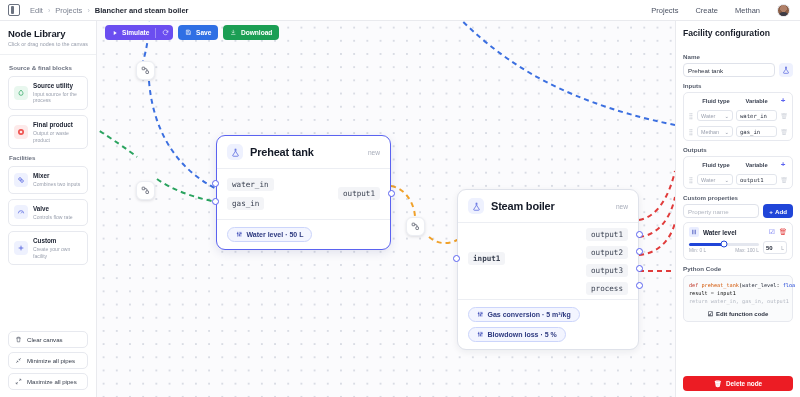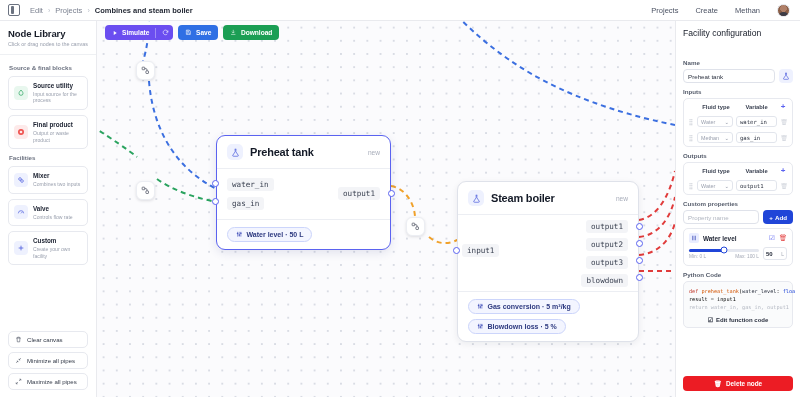--- a/index.html
+++ b/index.html
@@ -107,21 +107,21 @@
     background: #fff; border: 1px solid #eceef3;
     box-shadow: 0 1px 3px rgba(20,25,40,.13);
     display: flex; align-items: center; justify-content: center; z-index: 8;
   }
 
   
   .node {
     position: absolute; background: #fff; border-radius: 9px; z-index: 10;
   }
   .node-sel { border: 1.6px solid #5b63f0; box-shadow: 0 3px 10px rgba(40,50,120,.12); }
-  .node-plain { border: 1px solid #dfe2ea; box-shadow: 0 2px 7px rgba(20,25,45,.07); }
+  .node-plain { border: 1px solid #dfe2ea; box-shadow: 0 2px 7px rgba(20,25,45,.07); margin-top: 8px; }
   .node-hd {
     display: flex; align-items: center; gap: 7px;
     padding: 8px 10px; border-bottom: 1px solid #eceef3;
   }
   .flask {
     width: 16px; height: 16px; border-radius: 5px; background: #eef1fe;
     display: flex; align-items: center; justify-content: center; flex: none;
   }
   .node-title { font-size: 11px; font-weight: bold; color: #141a27; letter-spacing: -.2px; }
   .node-new { margin-left: auto; font-size: 6.6px; color: #a8adba; }
@@ -143,21 +143,21 @@
     background: #fff; border: 1.3px solid #5b63f0; z-index: 11;
   }
 
   
   .rpanel {
     width: 125px; min-width: 125px; background: #fff;
     border-left: 1px solid #e9eaee;
     padding: 7px 7px 6px 7px; position: relative; z-index: 30;
     display: flex; flex-direction: column; gap: 5px; overflow: hidden;
   }
-  .rp-title { font-size: 8.6px; font-weight: normal; color: #171c28; margin-bottom: 16px; }
+  .rp-title { font-size: 8.6px; font-weight: bold; color: #171c28; margin-bottom: 10px; }
   .rp-label { font-size: 6.2px; color: #555c6b; font-weight: bold; }
   .name-row { display: flex; gap: 4px; align-items: center; }
   .txt-input {
     flex: 1; height: 14px; border: 1px solid #dfe2ea; border-radius: 4px;
     font-size: 6.2px; color: #2c3240; padding: 0 4px; display: flex; align-items: center;
     background: #fff; min-width: 0; overflow: hidden;
   }
   .txt-input.ph { color: #b0b5c0; }
   .name-ic { width: 14px; height: 14px; border-radius: 4px; background: #eef1fe; display:flex; align-items:center; justify-content:center; flex:none; }
   .io-table { border: 1px solid #e7e9ef; border-radius: 5px; overflow: hidden; }
@@ -224,21 +224,21 @@
 
 <div class="app">
 
   <div class="topbar">
     <div class="panel-toggle"></div>
     <div class="breadcrumb">
       <span>Edit</span>
       <span class="crumb-sep">›</span>
       <span>Projects</span>
       <span class="crumb-sep">›</span>
-      <span class="crumb-current">Combines and steam boiler</span>
+      <span class="crumb-current">Blancher and steam boiler</span>
     </div>
     <div class="topnav">
       <a href="#">Projects</a>
       <a href="#">Create</a>
       <a href="#">Methan</a>
       <div class="avatar"></div>
     </div>
   </div>
 
   <div class="body">
@@ -448,28 +448,28 @@
         <div class="node-hd">
           <div class="flask">
             <svg width="9" height="9" viewBox="0 0 24 24" fill="none" stroke="#4a5bdc" stroke-width="1.9">
                 <path d="M10 3h4M11 3v7L5 19a2 2 0 0 0 1.7 3h10.6A2 2 0 0 0 19 19l-6-9V3"></path>
               </svg>
           </div>
           <div class="node-title">Steam boiler</div>
           <div class="node-new">new</div>
         </div>
         <div class="node-bd" style="min-height:76px;">
-          <div class="port-col-l" style="position:absolute; left:4px; top:29px;">
+          <div class="port-col-l" style="position:absolute; left:10px; top:29px;font-weight:bold;">
             <span class="port">input1</span>
           </div>
           <div class="port-col-r" style="position:absolute; right:10px; top:5px;">
             <span class="port">output1</span>
             <span class="port">output2</span>
             <span class="port">output3</span>
-            <span class="port">blowdown</span>
+            <span class="port">process</span>
           </div>
           <div class="socket" style="left:-5px; top:32px;"></div>
           <div class="socket" style="right:-5px; top:8px;"></div>
           <div class="socket" style="right:-5px; top:25px;"></div>
           <div class="socket" style="right:-5px; top:42px;"></div>
           <div class="socket" style="right:-5px; top:59px;"></div>
         </div>
         <div class="node-ft">
           <div class="chip">
             <svg width="6.5" height="6.5" viewBox="0 0 24 24" fill="none" stroke="#3d4bb8" stroke-width="2">

